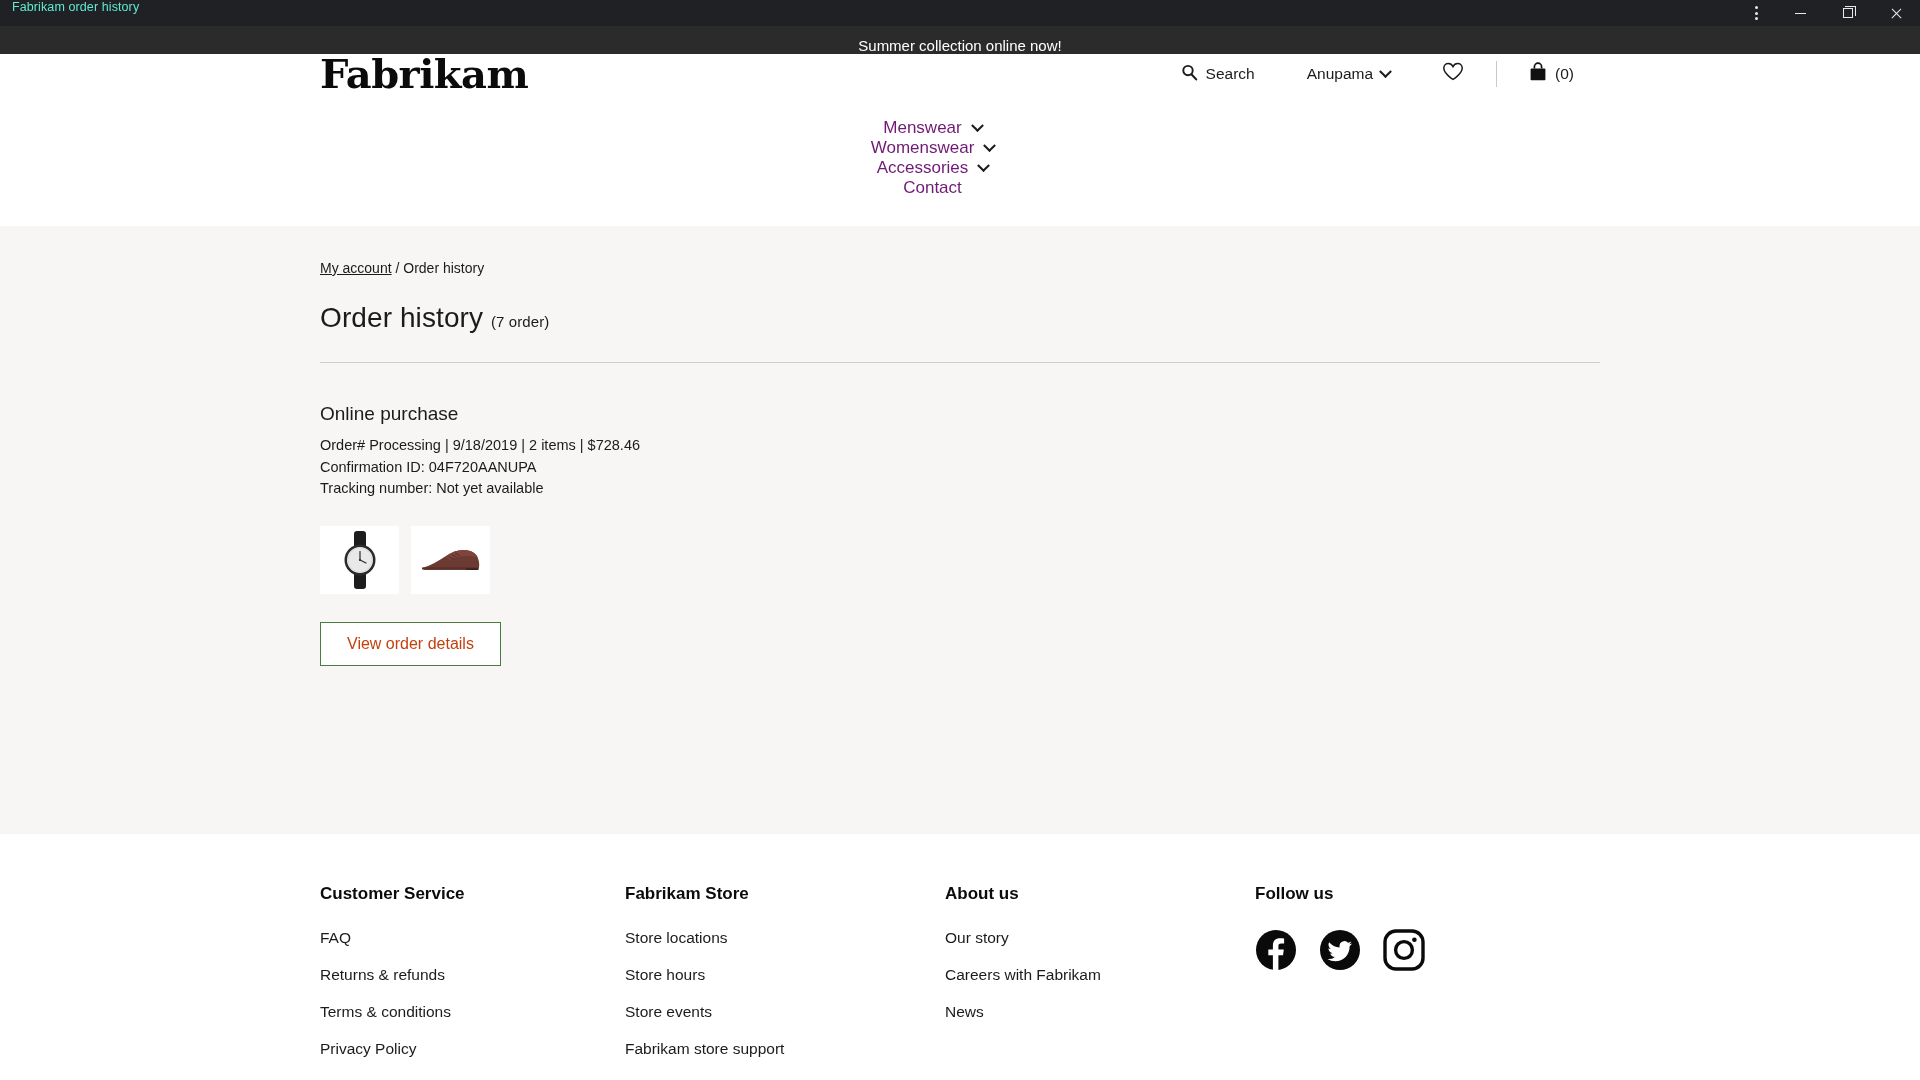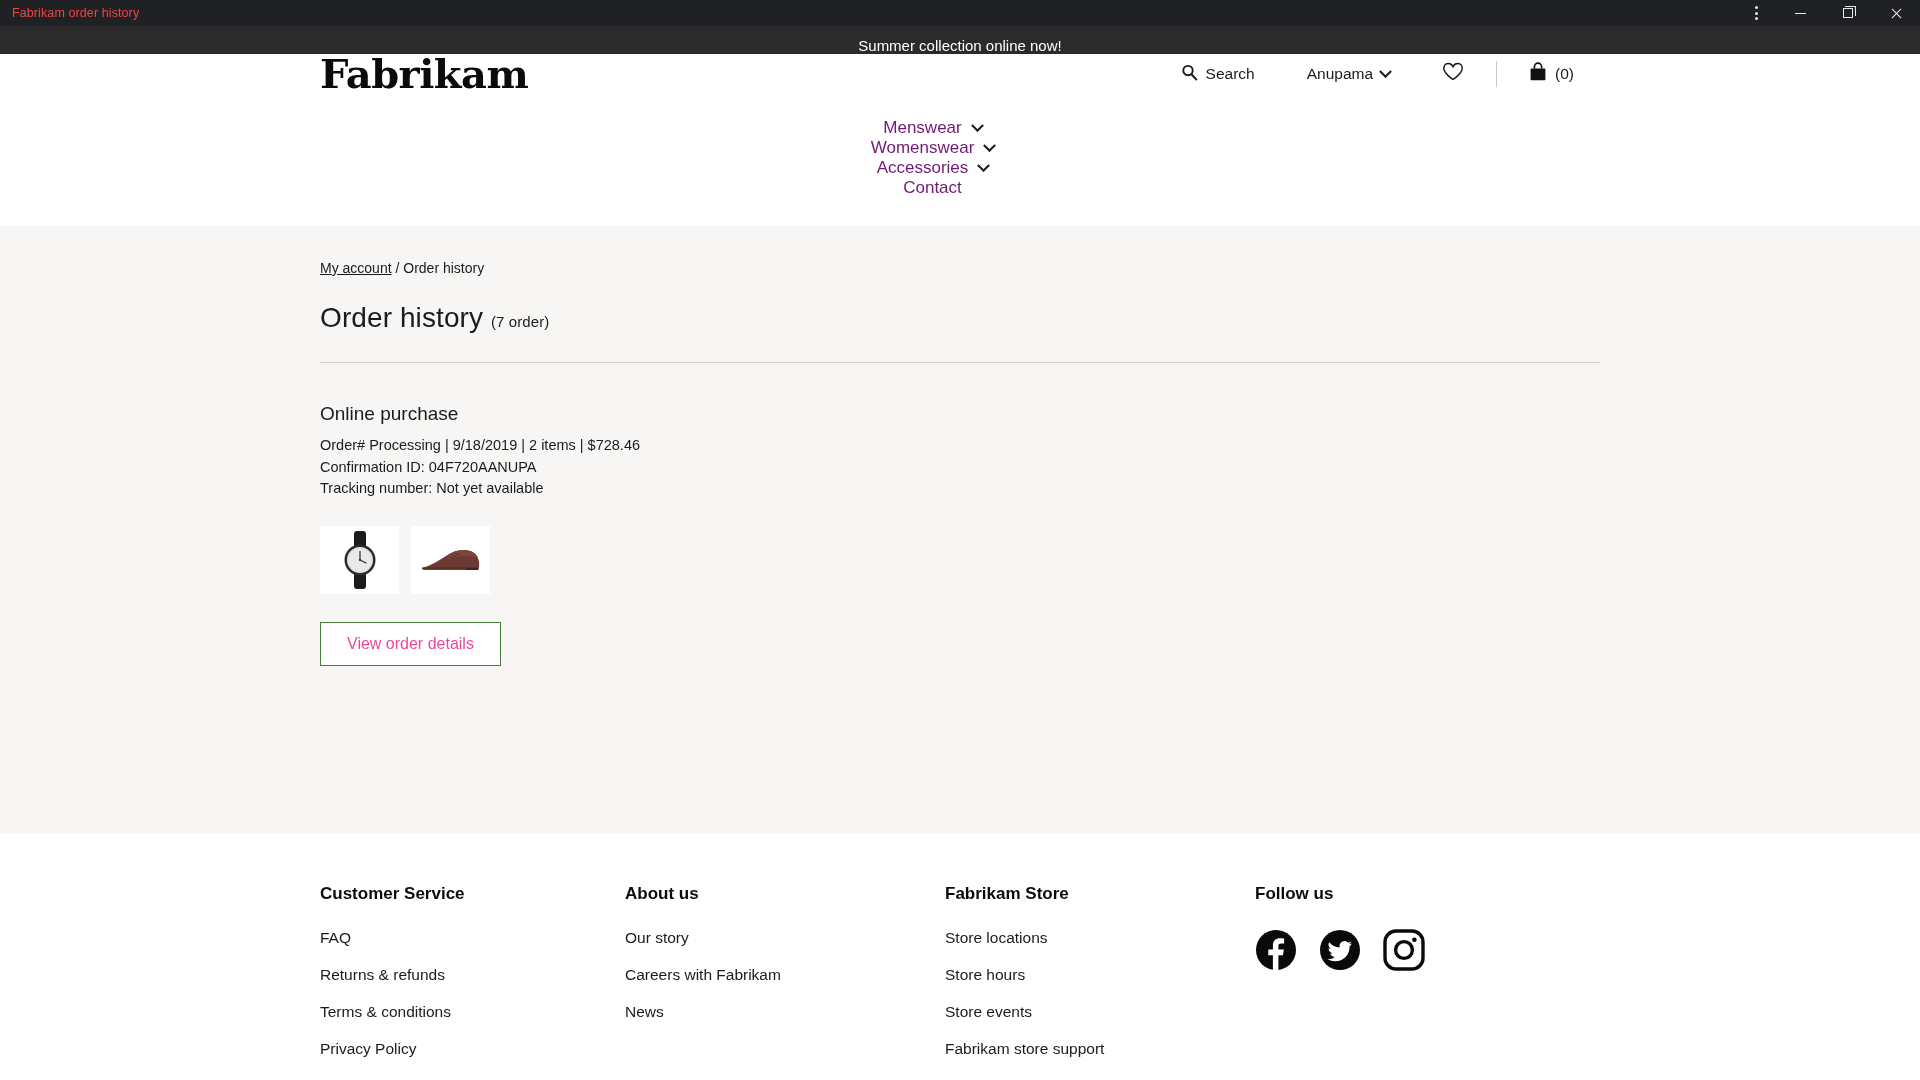--- a/index.html
+++ b/index.html
@@ -11,24 +11,23 @@
     overflow: hidden;
     font-family: "Liberation Sans", sans-serif;
     background: #ffffff;
   }
 
   
   .titlebar {
     height: 26px;
     background: #202124;
     display: flex;
-    align-items: center;
     justify-content: space-between;
     padding-left: 12px;
-    color: #ef4444;
+    color: #5eead4;
     font-size: 12.5px;
     letter-spacing: 0.1px;
   }
   .titlebar-title { white-space: nowrap; }
   .win-controls { display: flex; align-items: stretch; height: 26px; }
   .win-btn {
     width: 48px;
     display: flex;
     align-items: center;
     justify-content: center;
@@ -156,21 +155,21 @@
 
   .details-btn {
     margin-top: 28px;
     display: inline-flex;
     align-items: center;
     justify-content: center;
     height: 44px;
     padding: 0 26px;
     background: #ffffff;
     border: 1px solid #4a7c3f;
-    color: #ec4899;
+    color: #c2410c;
     font-size: 16px;
     font-family: "Liberation Sans", sans-serif;
     cursor: pointer;
   }
 
   
   .footer { background: #ffffff; padding: 50px 0 40px; }
   .footer-grid {
     display: grid;
     grid-template-columns: 305px 320px 310px auto;
@@ -340,32 +339,32 @@
 
         <div>
           <div class="f-head">Customer Service</div>
           <a class="f-link">FAQ</a>
           <a class="f-link">Returns &amp; refunds</a>
           <a class="f-link">Terms &amp; conditions</a>
           <a class="f-link">Privacy Policy</a>
         </div>
 
         <div>
-          <div class="f-head">About us</div>
-          <a class="f-link">Our story</a>
-          <a class="f-link">Careers with Fabrikam</a>
-          <a class="f-link">News</a>
-        </div>
-
-        <div>
           <div class="f-head">Fabrikam Store</div>
           <a class="f-link">Store locations</a>
           <a class="f-link">Store hours</a>
           <a class="f-link">Store events</a>
           <a class="f-link">Fabrikam store support</a>
+        </div>
+
+        <div>
+          <div class="f-head">About us</div>
+          <a class="f-link">Our story</a>
+          <a class="f-link">Careers with Fabrikam</a>
+          <a class="f-link">News</a>
         </div>
 
         <div>
           <div class="f-head">Follow us</div>
           <div class="socials">
             <span class="social">
               <svg width="42" height="42" viewBox="0 0 42 42">
                 <circle cx="21" cy="21" r="20" fill="#0a0a0a"></circle>
                 <path d="M23.4 41 V26.2 h4.6 l0.8 -5.6 h-5.4 v-3.5 c0 -1.6 0.5 -2.7 2.8 -2.7 h2.9 V9.4 c-0.5 -0.07 -2.2 -0.23 -4.2 -0.23 -4.2 0 -7 2.5 -7 7.2 v4.2 h-4.6 v5.6 h4.6 V41 z" fill="#ffffff"></path>
               </svg>

